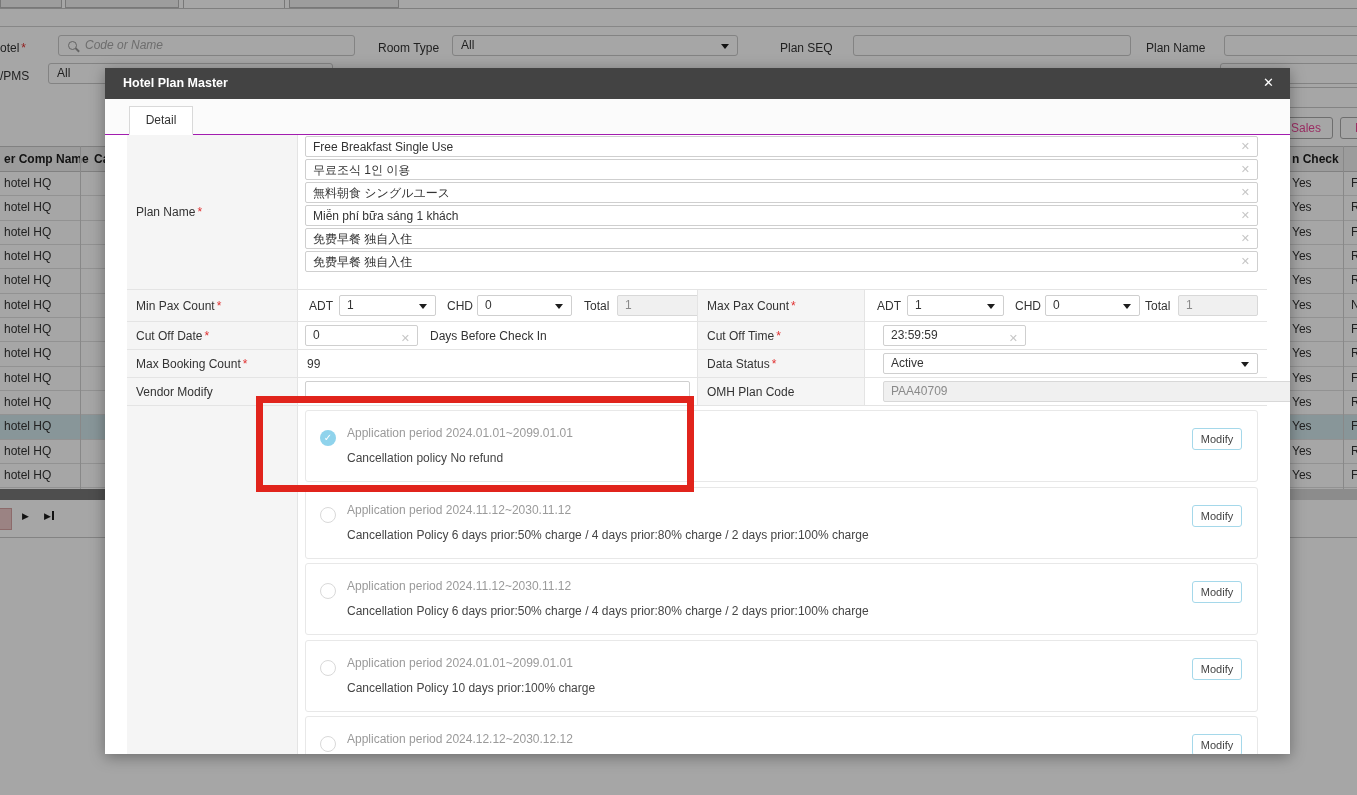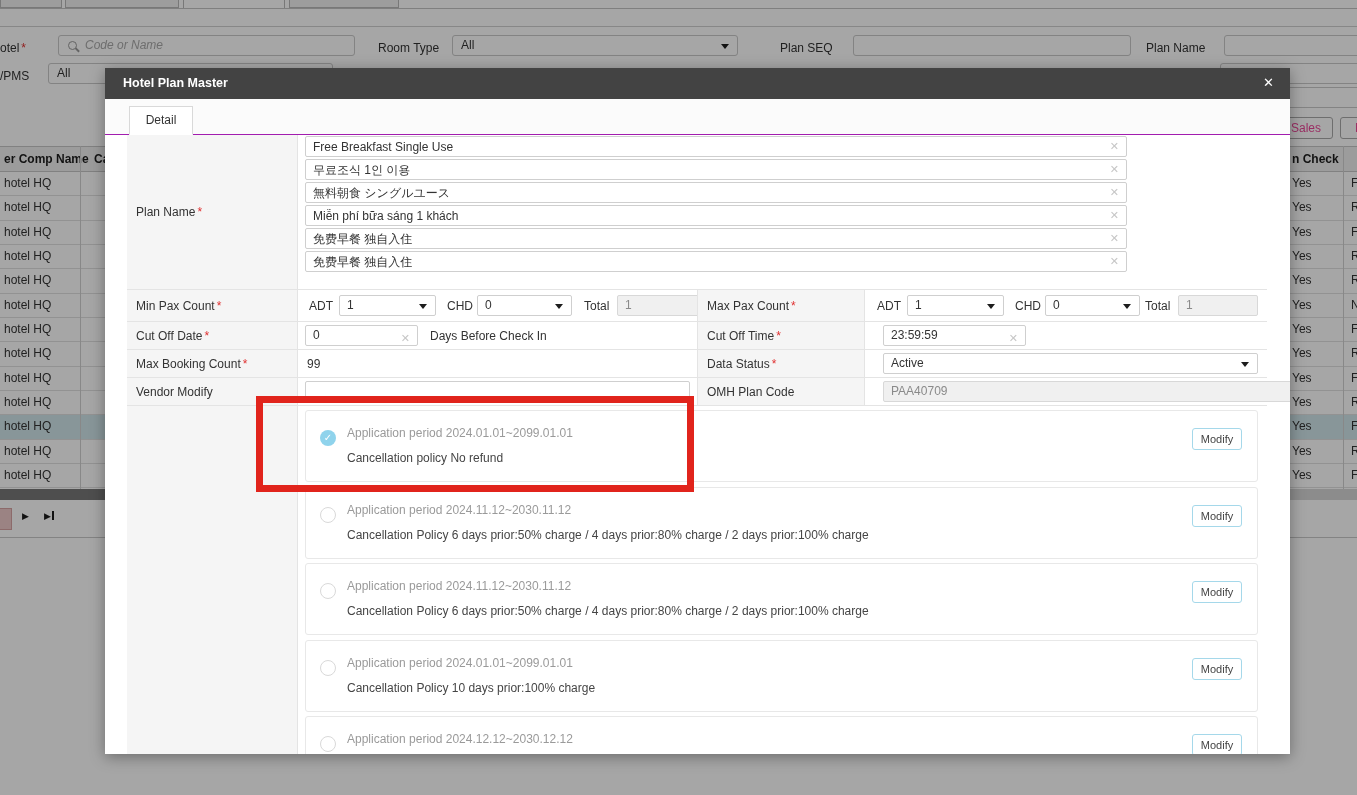--- a/index.html
+++ b/index.html
@@ -63,21 +63,21 @@
       border-right:1px solid #e4e4e4; display:flex; align-items:center; padding-left:9px; color:#333; }
   .frow .lab2 { position:absolute; left:570px; top:0; bottom:0; width:168px; background:#f5f5f5;
       border-left:1px solid #e4e4e4; border-right:1px solid #e4e4e4; display:flex; align-items:center; padding-left:9px; color:#333; }
   .f-text { position:absolute; color:#333; line-height:21px; }
   .f-input, .f-select { position:absolute; height:21px; background:#fff; border:1px solid #cfcfcf;
       border-radius:2px; line-height:19px; padding:0 7px; color:#333; }
   .f-disabled { background:#f0f0f0; border-color:#d8d8d8; color:#8a8a8a; }
   .clear-ic { position:absolute; right:7px; top:3px; color:#c6c6c6; font-size:11px; cursor:pointer; }
 
   
-  .pn-input { position:absolute; left:178px; width:822px; height:21px; background:#fff;
+  .pn-input { position:absolute; left:178px; width:953px; height:21px; background:#fff;
       border:1px solid #cfcfcf; border-radius:2px; }
   .pn-input input { border:none; outline:none; width:92%; height:18px; margin:1px 0 0 7px;
       font:12px "Liberation Sans","DejaVu Sans",sans-serif; color:#333; background:transparent; }
 
   
   .card { position:absolute; left:178px; width:953px; height:72px; background:#fff;
       border:1px solid #e8e8e8; border-radius:3px; }
   .card .radio { position:absolute; left:14px; top:19px; width:16px; height:16px; border-radius:50%;
       border:1px solid #d9d9d9; background:#fff; cursor:pointer; }
   .card .check { position:absolute; left:14px; top:19px; width:16px; height:16px; border-radius:50%;

